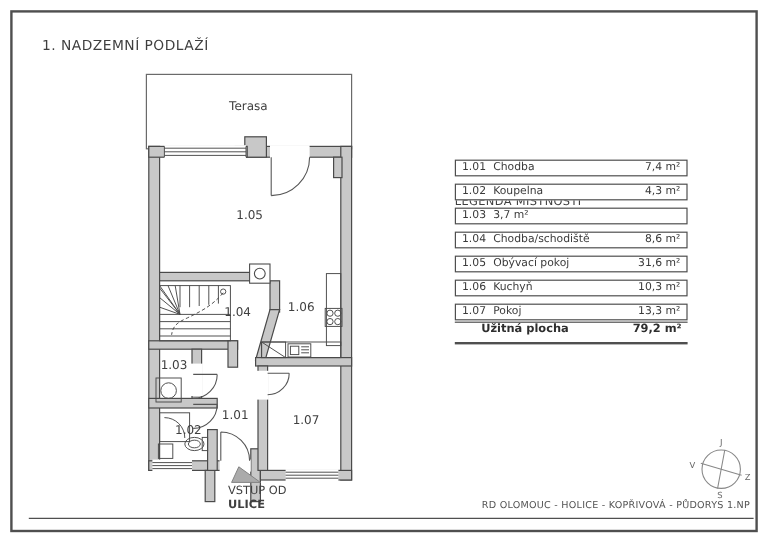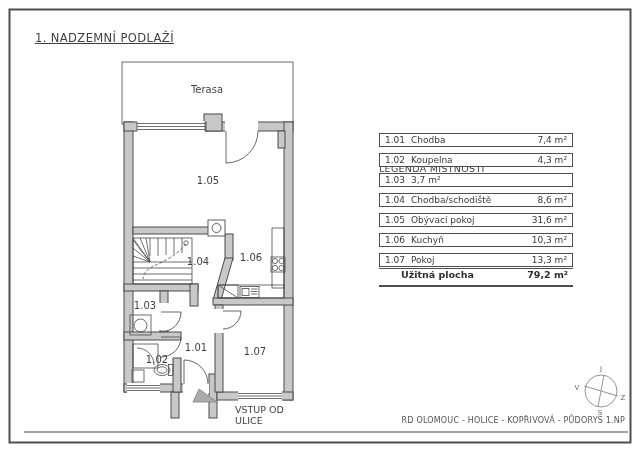--- a/index.html
+++ b/index.html
@@ -2,23 +2,23 @@
 <html><head>
 <meta charset="utf-8">
 <style>
   html,body{margin:0;padding:0;background:#fff;}
   .stage{
     position:relative;width:640px;height:452px;background:#fff;
     font-family:"DejaVu Sans","Liberation Sans",sans-serif;color:#3a3a3a;overflow:hidden;
   }
   .stage svg{position:absolute;left:0;top:0;}
   .txt{position:absolute;white-space:nowrap;}
-  .page-title{left:35px;top:31px;font-size:11.5px;color:#3f3f3f;letter-spacing:.4px;text-decoration:underline;}
+  .page-title{left:35px;top:31px;font-size:11.5px;color:#3f3f3f;letter-spacing:.4px;}
   .rlabel{font-size:10px;color:#3f3f3f;transform:translate(-50%,-50%);}
-  .vstup{font-size:9.5px;color:#3f3f3f;margin-left:45px;}
+  .vstup{font-size:9.5px;color:#3f3f3f;}
   .legend-header{left:379px;top:116px;font-size:9.5px;color:#3f3f3f;letter-spacing:.3px;margin-top:47px;}
   .legend-row{
     position:absolute;left:379px;width:194px;height:14px;box-sizing:border-box;
     border:1px solid #4f4f4f;display:flex;align-items:center;font-size:9px;color:#3a3a3a;
     background:#fff;padding-left:5px;padding-right:5px;
   }
   .legend-row .code{flex:0 0 26px;}
   .legend-row .name{flex:1 1 auto;}
   .legend-row .area{text-align:center;}
   .legend-total{
@@ -143,21 +143,21 @@
 
   <div class="txt rlabel" style="left:207px;top:89px;">Terasa</div>
   <div class="txt rlabel" style="left:208px;top:180px;">1.05</div>
   <div class="txt rlabel" style="left:198px;top:261px;">1.04</div>
   <div class="txt rlabel" style="left:251px;top:257px;">1.06</div>
   <div class="txt rlabel" style="left:145px;top:305px;">1.03</div>
   <div class="txt rlabel" style="left:196px;top:347px;">1.01</div>
   <div class="txt rlabel" style="left:157px;top:359px;">1.02</div>
   <div class="txt rlabel" style="left:255px;top:351px;">1.07</div>
   <div class="txt vstup" style="left:190px;top:404px;">VSTUP OD</div>
-  <div class="txt vstup" style="left:190px;top:415px;">ULICE</div>
+  <div class="txt vstup" style="left:190px;top:415px;font-weight:bold;">ULICE</div>
 
   <div class="txt legend-header">LEGENDA MÍSTNOSTÍ</div>
 
   <div class="legend-row" style="top:133px;">
     <span class="code">1.01</span>
     <span class="name">Chodba</span>
     <span class="area">7,4 m²</span>
   </div>
   <div class="legend-row" style="top:153px;">
     <span class="code">1.02</span>

